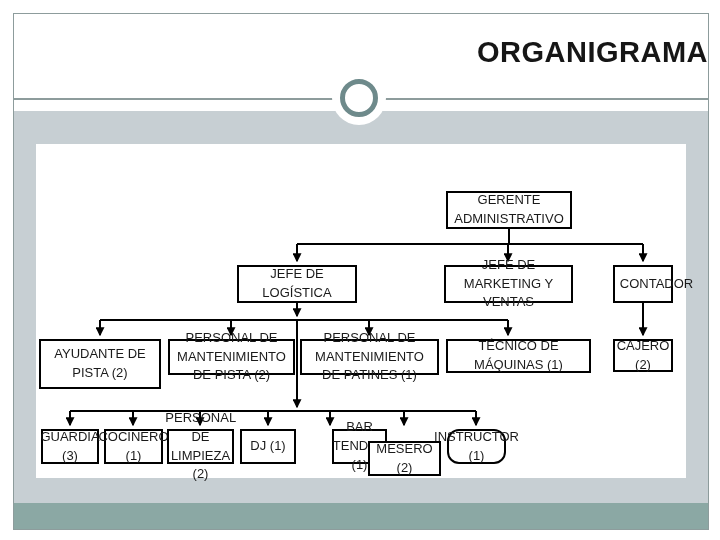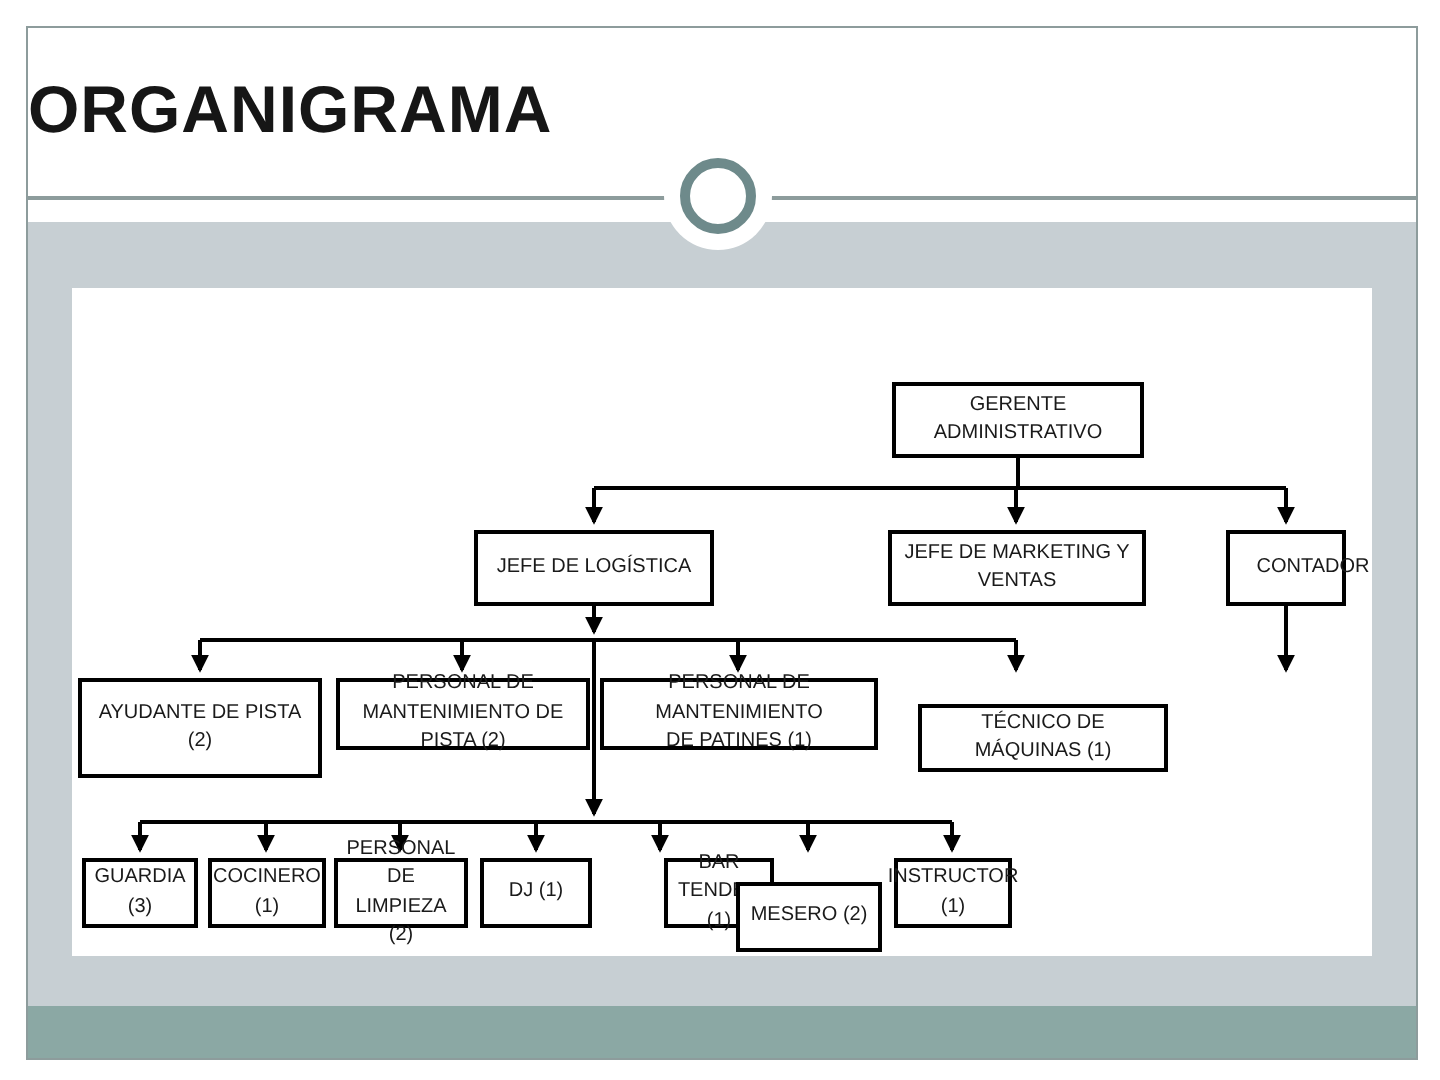--- a/index.html
+++ b/index.html
@@ -16,50 +16,50 @@
   .divider-line { position:absolute; left:0; right:0; top:84px; height:2px; background:#8d9c9c; }
   .circle-halo {
     position:absolute; left:318px; top:57px; width:54px; height:54px;
     background:#ffffff; border-radius:50%;
   }
   .circle-ring {
     position:absolute; left:326px; top:65px; width:38px; height:38px;
     border:5px solid #6e8a8b; border-radius:50%; box-sizing:border-box; background:#ffffff;
   }
   .slide-title {
-    position:absolute; top:22px; left:0; right:0; text-align:left;
-    font-size:33px; font-weight:bold; color:#161616; letter-spacing:0.5px;
+    position:absolute; top:22px; left:0; right:0; text-align:right;
+    font-size:29px; font-weight:bold; color:#161616; letter-spacing:0.5px;
   }
   .chart-area {
     position:absolute; left:22px; top:130px; width:650px; height:334px;
     background:#ffffff;
   }
   .connectors { position:absolute; left:0; top:0; width:650px; height:334px; }
   .node {
     position:absolute; border:2px solid #000; background:#fff;
     display:flex; align-items:center; justify-content:center; text-align:center;
-    font-size:10px; line-height:1.45; color:#1a1a1a; white-space:pre-line;
+    font-size:13px; line-height:1.45; color:#1a1a1a; white-space:pre-line;
     box-sizing:border-box; padding:1px 3px;
   }
   .n0  { left:410px; top:47px;  width:126px; height:38px; }
   .n1  { left:201px; top:121px; width:120px; height:38px; }
   .n2  { left:408px; top:121px; width:129px; height:38px; }
   .n3  { left:577px; top:121px; width:60px;  height:38px;padding-left:30px; }
   .n4  { left:3px;   top:195px; width:122px; height:50px; }
   .n5  { left:132px; top:195px; width:127px; height:36px; }
   .n6  { left:264px; top:195px; width:139px; height:36px; }
-  .n7  { left:410px; top:208px; width:125px; height:34px;margin-left:13px; }
+  .n7  { left:410px; top:195px; width:145px; height:34px; }
   .n8  { left:577px; top:195px; width:60px;  height:33px; }
   .n9  { left:5px;   top:285px; width:58px;  height:35px; }
   .n10 { left:68px;  top:285px; width:59px;  height:35px; }
   .n11 { left:131px; top:285px; width:67px;  height:35px; }
   .n12 { left:204px; top:285px; width:56px;  height:35px; }
   .n13 { left:267px; top:285px; width:55px;  height:35px;margin-left:29px; }
   .n14 { left:332px; top:285px; width:73px;  height:35px;margin-top:12px; }
-  .n15 { left:411px; top:285px; width:59px;  height:35px; }
+  .n15 { left:411px; top:285px; width:59px;  height:35px;border-radius:12px; }
 </style>
 </head>
 <body>
 
 <div class="stage">
   <div class="slide-frame">
     <div class="gray-fill"></div>
     <div class="teal-band"></div>
     <div class="divider-line"></div>
     <div class="circle-halo"></div>
@@ -107,20 +107,21 @@
       <div class="node n1">JEFE DE LOGÍSTICA</div>
       <div class="node n2">JEFE DE MARKETING Y
 VENTAS</div>
       <div class="node n3">CONTADOR</div>
       <div class="node n4">AYUDANTE DE PISTA (2)</div>
       <div class="node n5">PERSONAL DE
 MANTENIMIENTO DE PISTA (2)</div>
       <div class="node n6">PERSONAL DE MANTENIMIENTO
 DE PATINES (1)</div>
       <div class="node n7">TÉCNICO DE MÁQUINAS (1)</div>
+      <div class="node n8">CAJERO (2)</div>
       <div class="node n9">GUARDIA
 (3)</div>
       <div class="node n10">COCINERO
 (1)</div>
       <div class="node n11">PERSONAL DE
 LIMPIEZA (2)</div>
       <div class="node n12">DJ (1)</div>
       <div class="node n13">BAR
 TENDER (1)</div>
       <div class="node n14">MESERO (2)</div>

